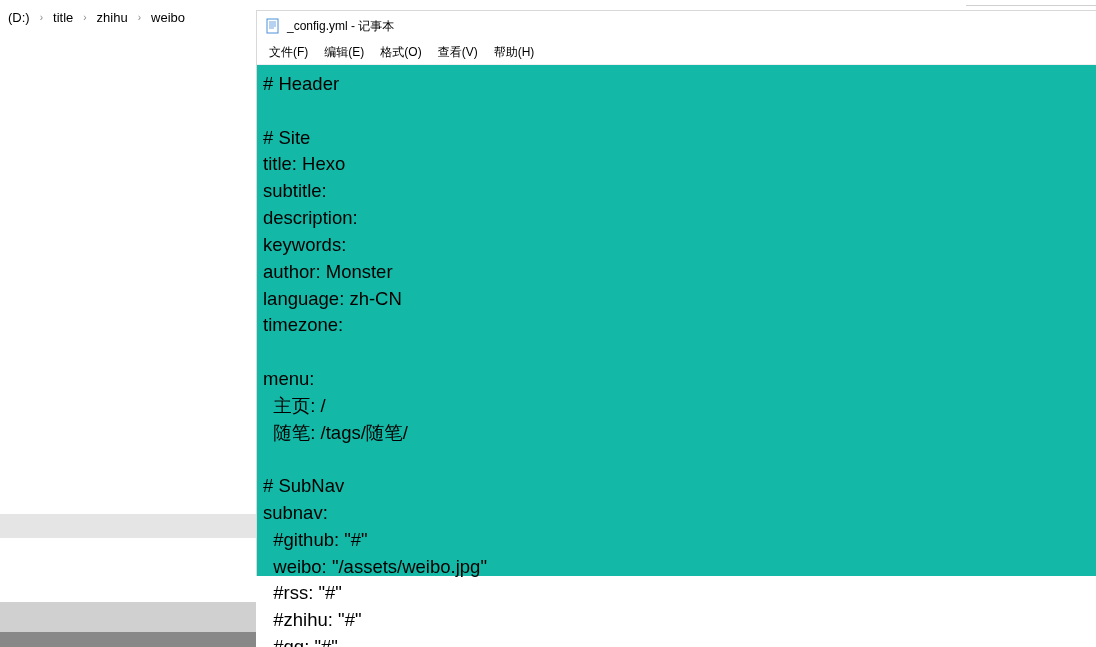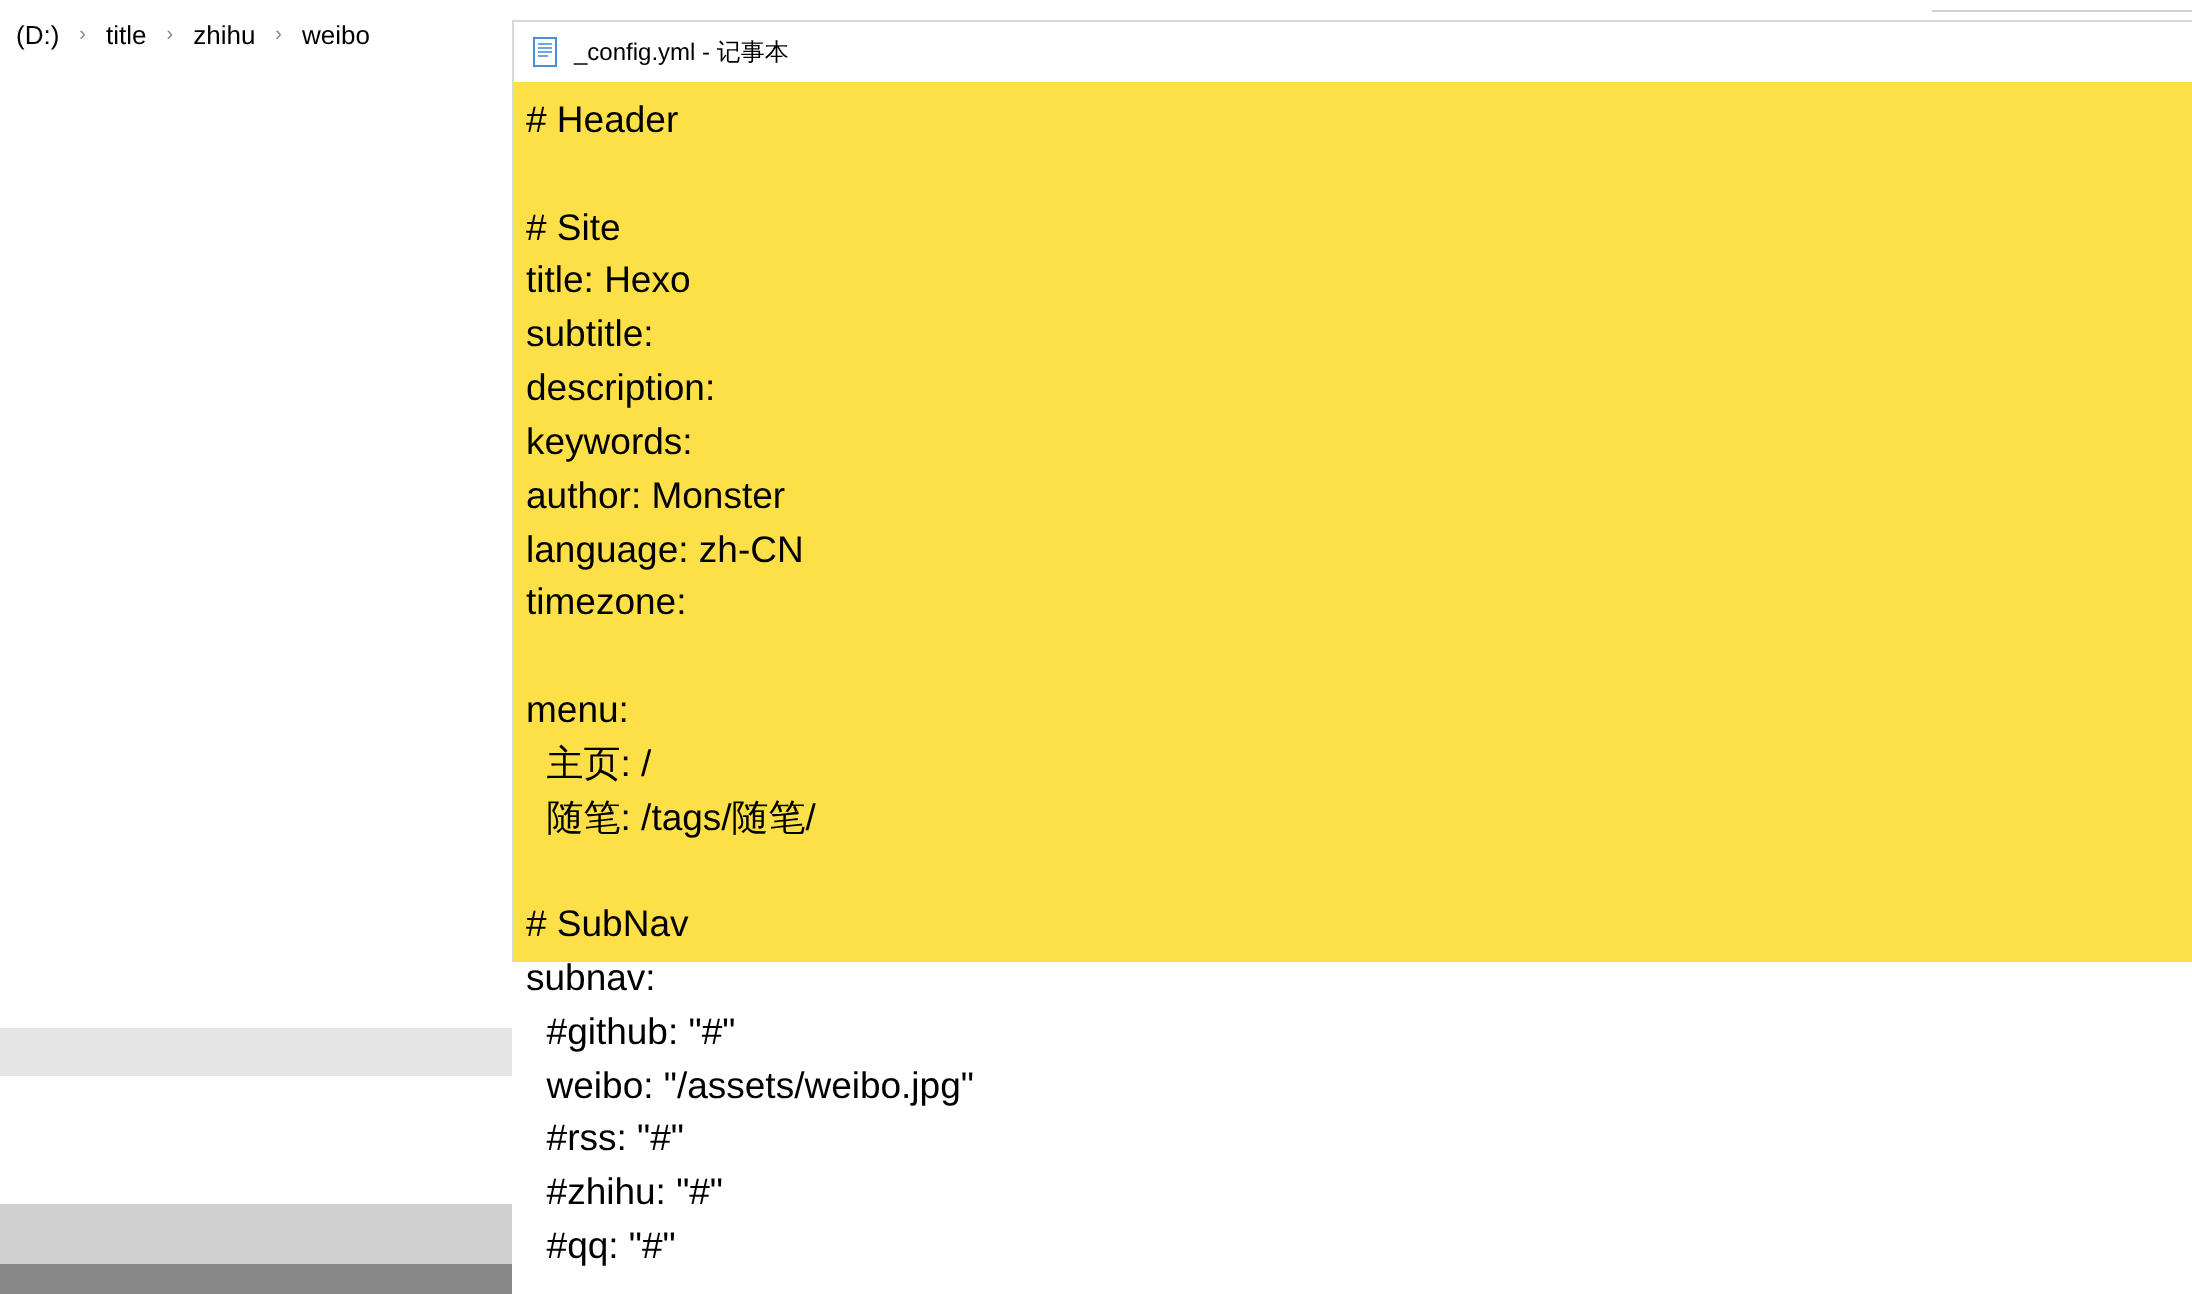--- a/index.html
+++ b/index.html
@@ -57,22 +57,22 @@
     .stripe3 {
       top: 632px;
       height: 15px;
       background: #888;
     }
     .notepad-window {
       position: absolute;
       left: 256px;
       top: 10px;
       width: 840px;
-      height: 471px;
-      background: #fde047;
+      height: 566px;
+      background: #14b8a6;
       border-left: 1px solid #d8d8d8;
       border-top: 1px solid #d8d8d8;
     }
     .title-bar {
       display: flex;
       align-items: center;
       height: 30px;
       padding: 0 8px;
       font-size: 12px;
       color: #000;
@@ -142,20 +142,27 @@
       <svg width="16" height="16" viewBox="0 0 16 16">
         <rect x="2" y="1" width="11" height="14" fill="#fff" stroke="#4a90d9" stroke-width="1"></rect>
         <line x1="4" y1="4" x2="11" y2="4" stroke="#4a90d9" stroke-width="0.8"></line>
         <line x1="4" y1="6" x2="11" y2="6" stroke="#4a90d9" stroke-width="0.8"></line>
         <line x1="4" y1="8" x2="11" y2="8" stroke="#4a90d9" stroke-width="0.8"></line>
         <line x1="4" y1="10" x2="9" y2="10" stroke="#4a90d9" stroke-width="0.8"></line>
       </svg>
     </span>
     <span>_config.yml - 记事本</span>
   </div>
+  <div class="menu-bar">
+    <div class="menu-item">文件(F)</div>
+    <div class="menu-item">编辑(E)</div>
+    <div class="menu-item">格式(O)</div>
+    <div class="menu-item">查看(V)</div>
+    <div class="menu-item">帮助(H)</div>
+  </div>
   <div class="editor-content"># Header
 
 # Site
 title: Hexo
 subtitle:
 description:
 keywords:
 author: Monster
 language: zh-CN
 timezone:

